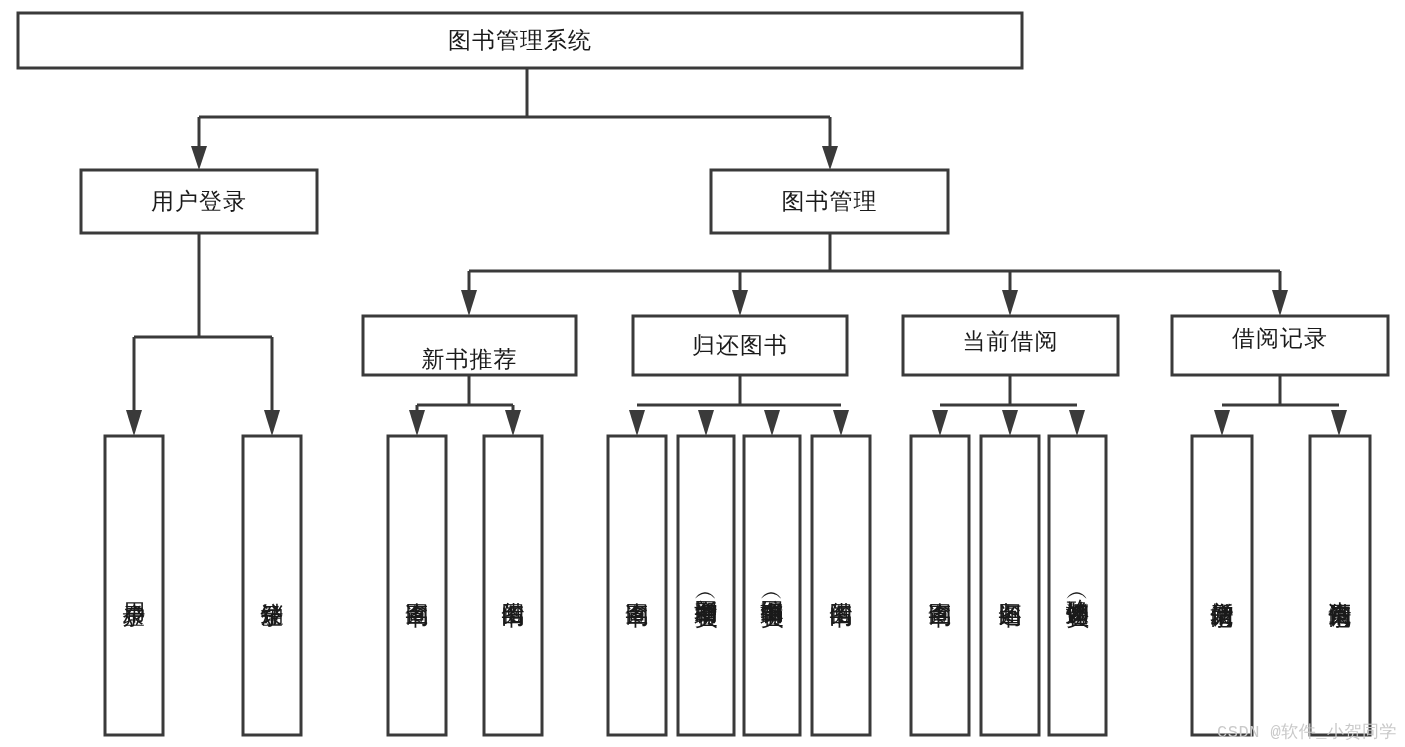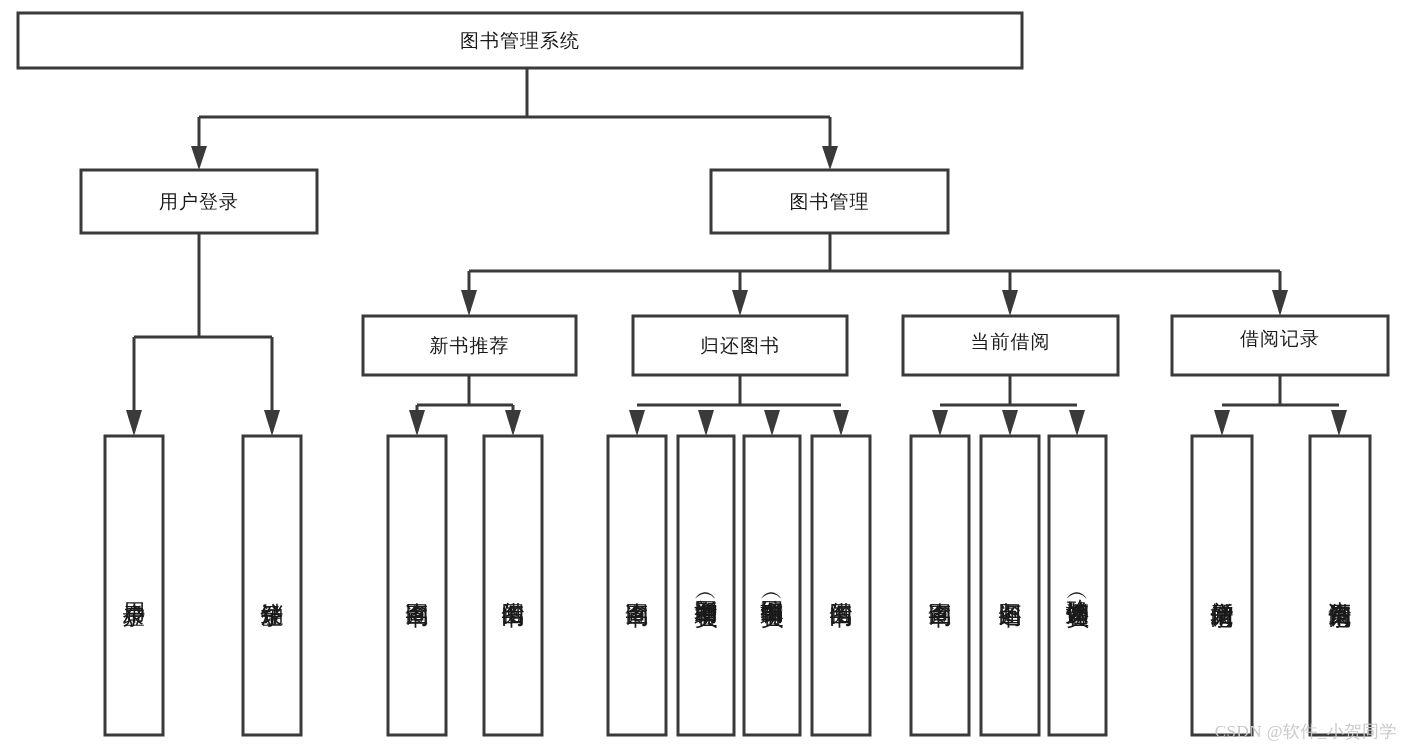--- a/index.html
+++ b/index.html
@@ -51,31 +51,31 @@
     white-space: nowrap;
     pointer-events: none;
     overflow: hidden;
   }
   .htext-wrap {
     position: absolute;
     display: flex;
     align-items: center;
     justify-content: center;
     font-family: "DejaVu Sans", "Liberation Sans", sans-serif;
-    font-size: 19px;
+    font-size: 23px;
     color: #1a1a1a;
     letter-spacing: 1px;
     white-space: nowrap;
     pointer-events: none;
   }
   #watermark {
     position: absolute;
     right: 8px;
     bottom: 4px;
-    font-family: Liberation Serif, serif;
+    font-family: Liberation Mono, monospace;
     font-size: 17px;
     color: #c9c9c9;
     letter-spacing: 0.5px;
     white-space: nowrap;
     text-align: center;
   }
 </style>
 </head>
 <body>
 
@@ -165,21 +165,21 @@
 </div>
 
 <div class="htext-wrap" style="left:81px; top:170px; width:236px; height:63px;">
   <span>用户登录</span>
 </div>
 
 <div class="htext-wrap" style="left:711px; top:170px; width:237px; height:63px;">
   <span>图书管理</span>
 </div>
 
-<div class="htext-wrap" style="left:363px; top:316px; width:213px; height:59px;">
+<div class="htext-wrap" style="left:363px; top:316px; width:213px; height:59px;align-items:flex-end;">
   <span>新书推荐</span>
 </div>
 
 <div class="htext-wrap" style="left:633px; top:316px; width:214px; height:59px;">
   <span>归还图书</span>
 </div>
 
 <div class="htext-wrap" style="left:903px; top:316px; width:215px; height:51px;">
   <span>当前借阅</span>
 </div>

